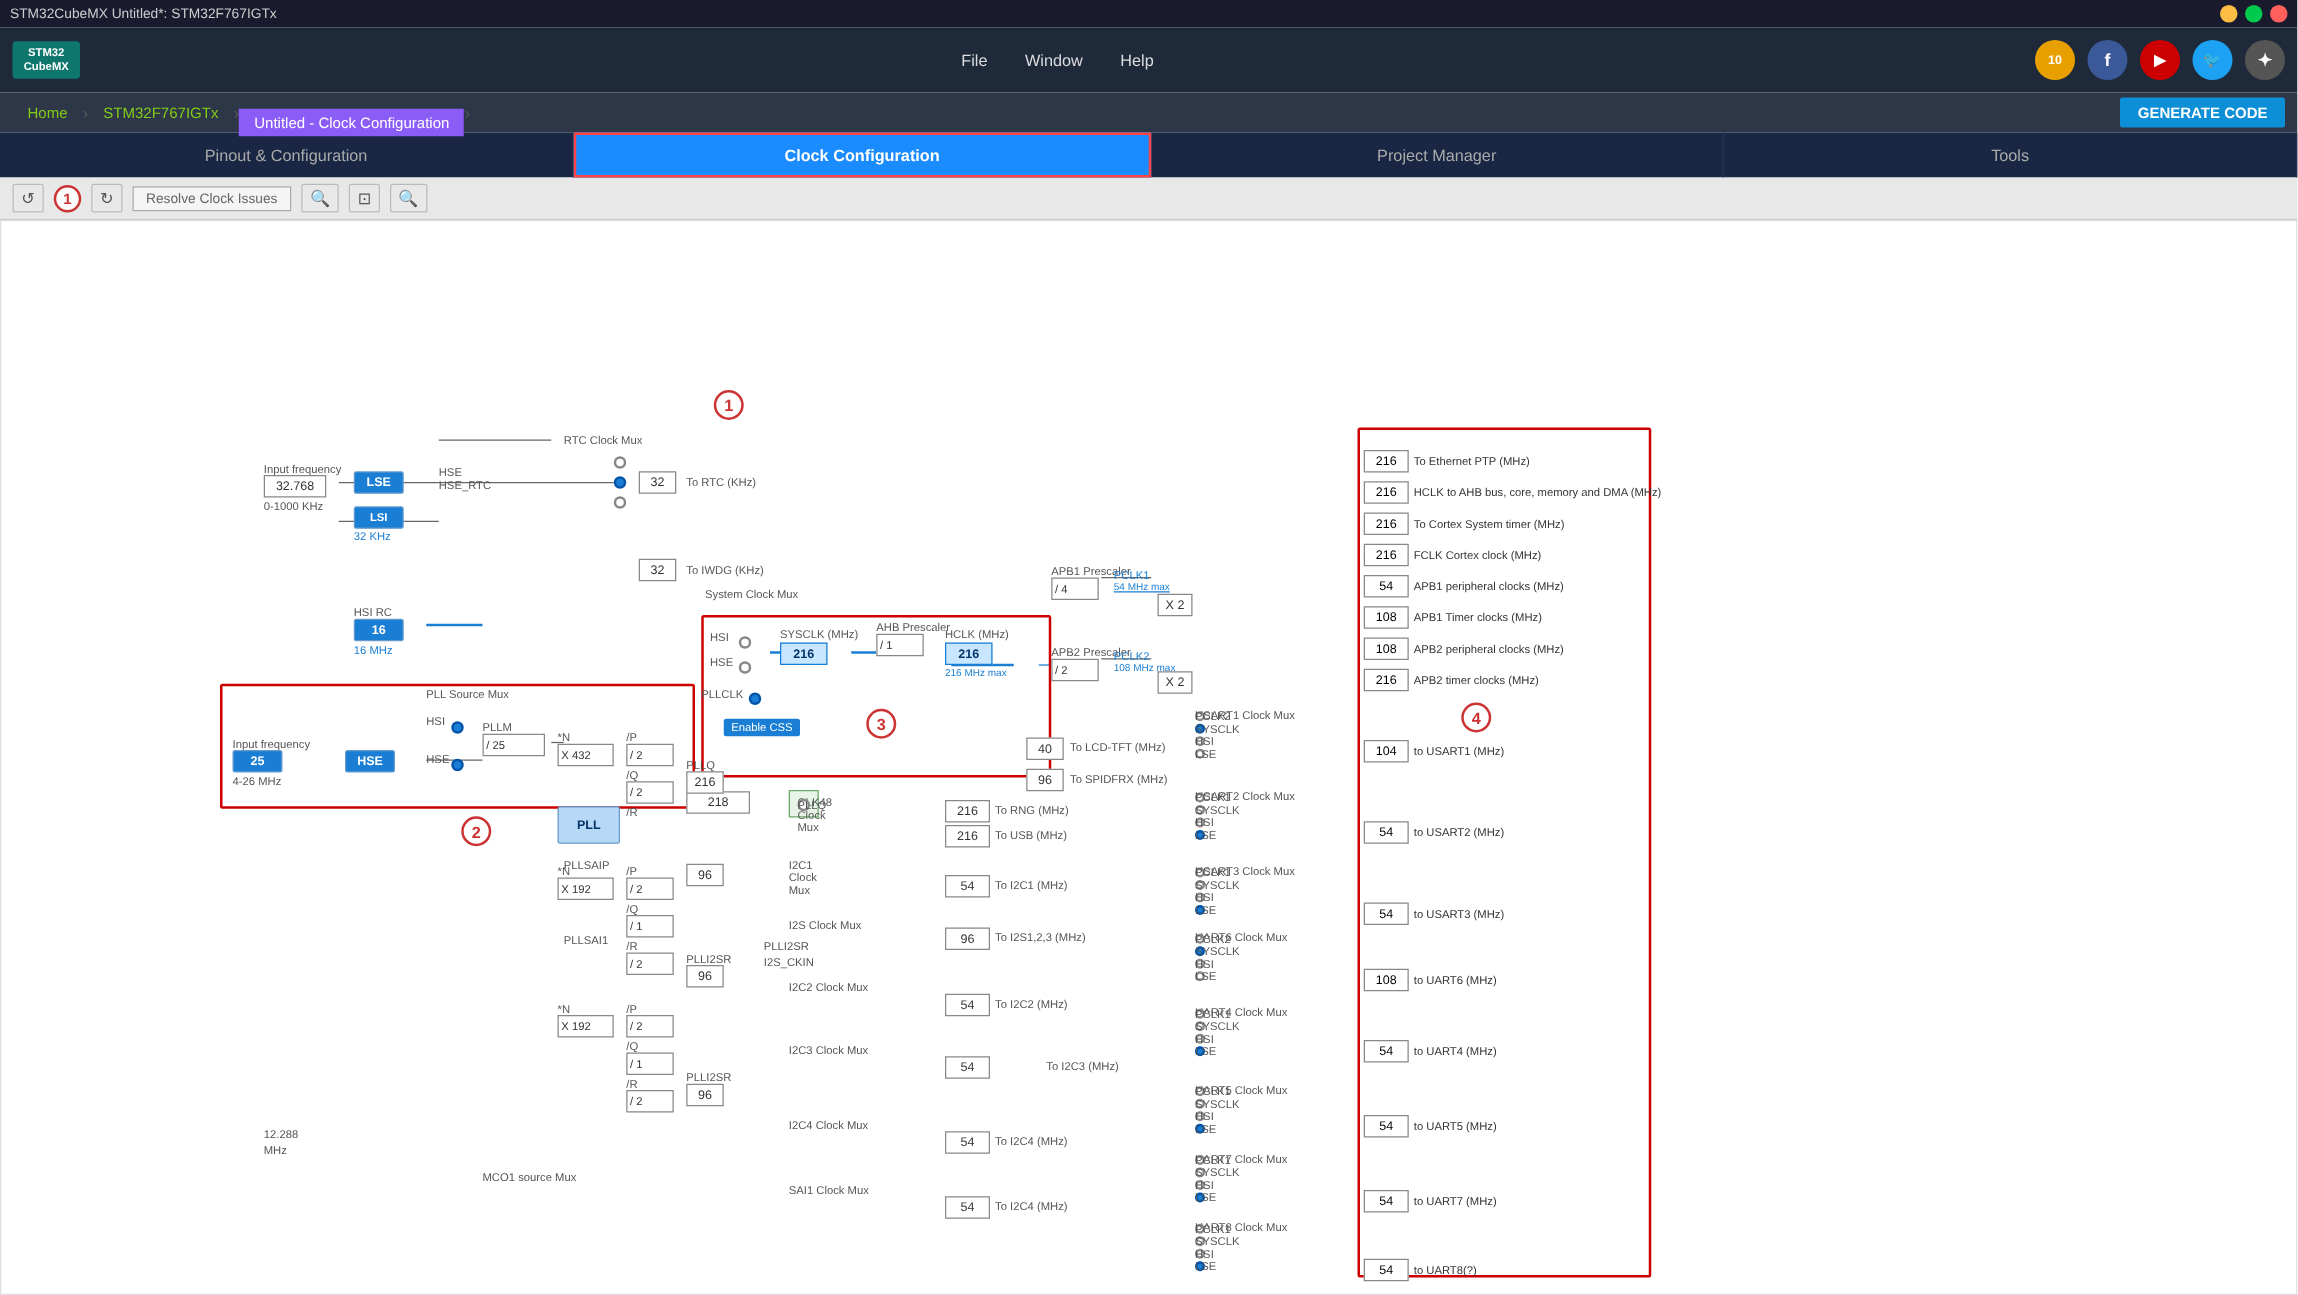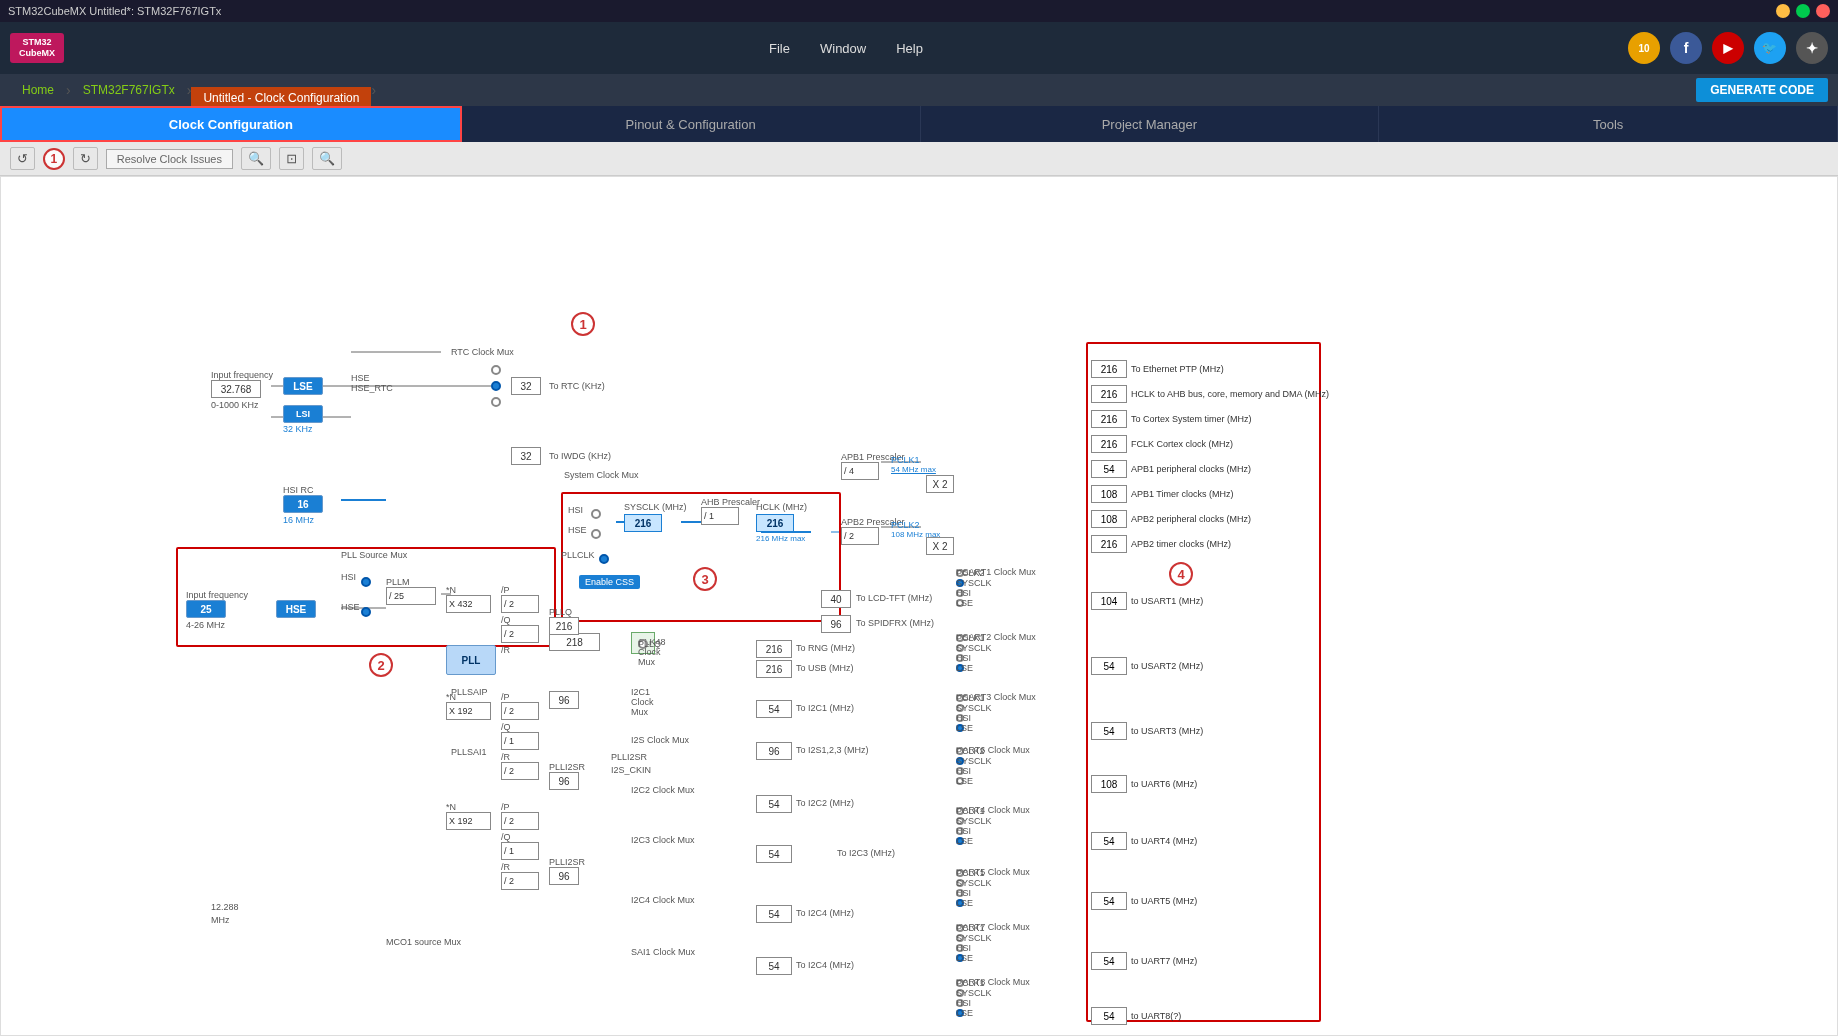--- a/index.html
+++ b/index.html
@@ -25,21 +25,21 @@
     
     #menubar {
       background: #1e2a3a;
       display: flex;
       align-items: center;
       height: 52px;
       padding: 0 10px;
       gap: 20px;
     }
     #menubar .logo {
-      background: #be185d;
+      background: #0f766e;
       color: white;
       font-weight: bold;
       font-size: 9px;
       padding: 4px 6px;
       border-radius: 3px;
       line-height: 1.2;
       text-align: center;
       width: 54px;
     }
     #menubar .menu-items { display: flex; gap: 30px; flex: 1; justify-content: center; }
@@ -66,21 +66,21 @@
       gap: 0;
     }
     .bread-item {
       color: #84cc16;
       padding: 4px 12px;
       font-size: 12px;
       display: flex;
       align-items: center;
       gap: 6px;
     }
-    .bread-item.active { color: white; background: #c2410c; margin-top: 16px; }
+    .bread-item.active { color: white; background: #8b5cf6; margin-top: 16px; }
     .bread-arrow { color: #555; font-size: 14px; }
     #generate-btn {
       margin-left: auto;
       background: #0d8fd8;
       color: white;
       border: none;
       padding: 5px 14px;
       font-size: 12px;
       cursor: pointer;
       font-weight: bold;
@@ -326,22 +326,22 @@
   <div class="bread-item">Home</div>
   <span class="bread-arrow">›</span>
   <div class="bread-item">STM32F767IGTx</div>
   <span class="bread-arrow">›</span>
   <div class="bread-item active">Untitled - Clock Configuration</div>
   <span class="bread-arrow">›</span>
   <button id="generate-btn">GENERATE CODE</button>
 </div>
 
 <div id="tabbar">
+  <div class="tab">Pinout &amp; Configuration</div>
   <div class="tab active">Clock Configuration</div>
-  <div class="tab">Pinout &amp; Configuration</div>
   <div class="tab">Project Manager</div>
   <div class="tab">Tools</div>
 </div>
 
 <div id="toolbar">
   <button class="tool-btn">↺</button>
   <div class="circled-num" style="position:relative;width:22px;height:22px;border-radius:50%;border:2px solid #cc3333;color:#cc3333;font-weight:bold;font-size:12px;display:flex;align-items:center;justify-content:center;">1</div>
   <button class="tool-btn">↻</button>
   <button class="resolve-btn">Resolve Clock Issues</button>
   <button class="tool-btn">🔍</button>

